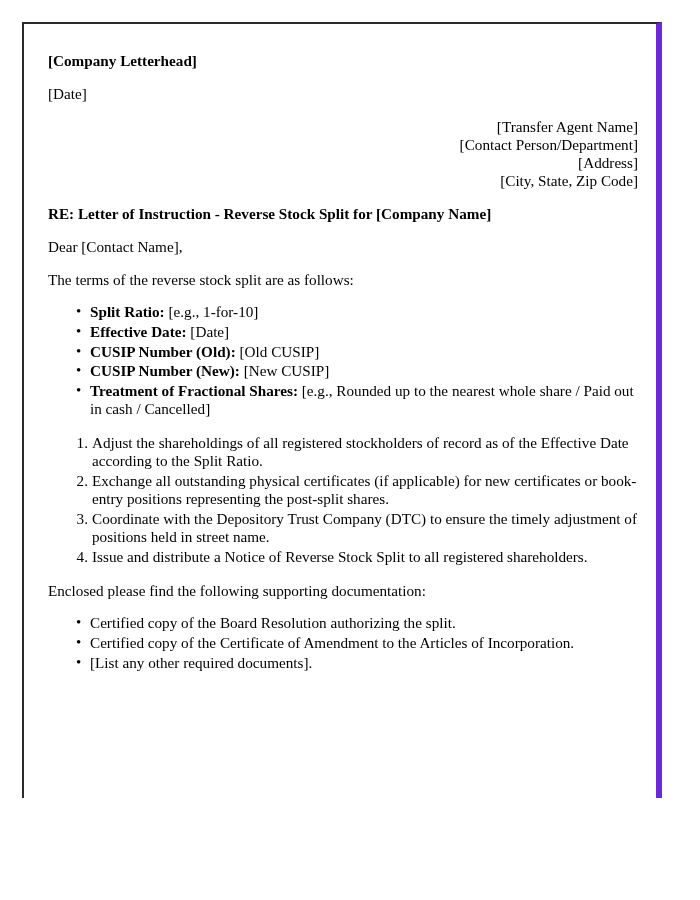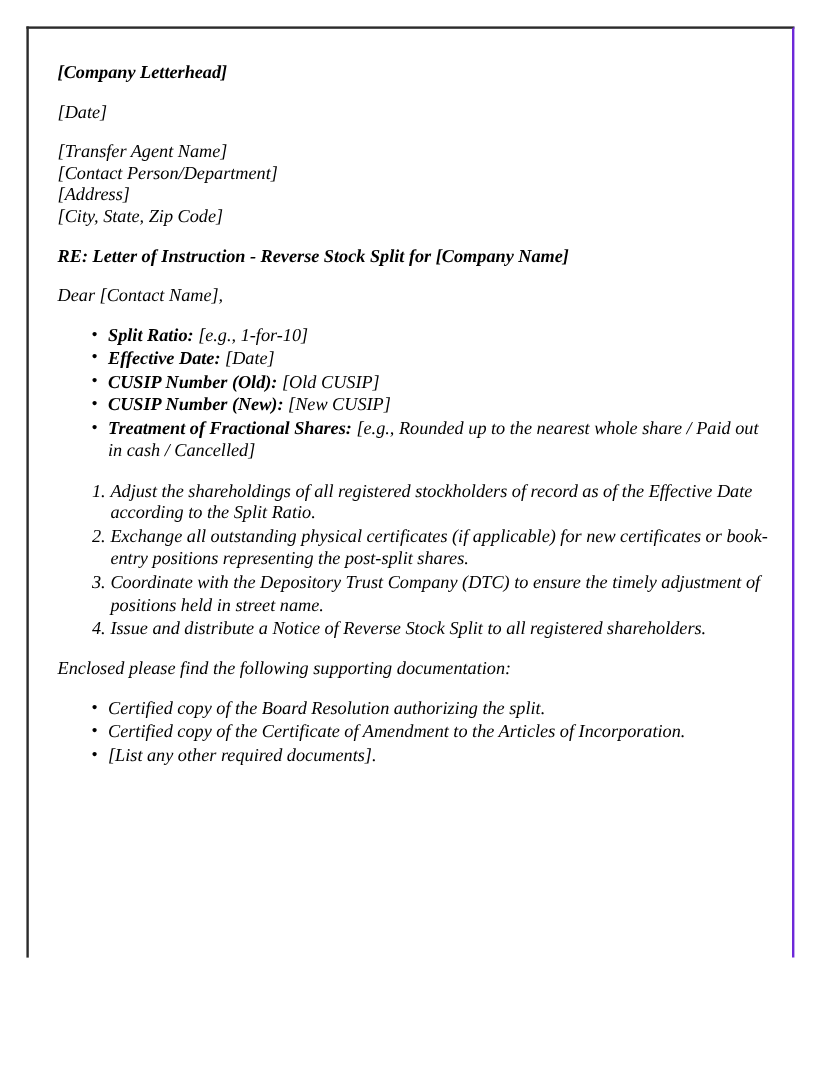--- a/index.html
+++ b/index.html
@@ -20,38 +20,38 @@
   
   #page-frame {
     position: absolute;
     left: 22px;
     top: 22px;
     width: 640px;
     height: 776px;
     box-sizing: border-box;
     border-left: 2px solid #2b2b2b;
     border-top: 2px solid #2b2b2b;
-    border-right: 2px solid #6d28d9;
+    border-right: 6px solid #6d28d9;
     border-bottom: none;
     background: #ffffff;
-    font-style: italic;
   }
 
   #letter-body {
     position: absolute;
     left: 24px;
     top: 28px;
     right: 18px;
     font-size: 15.2px;
     line-height: 1.18;
   }
 
   .line {
     margin: 0;
     white-space: pre-wrap;
+    text-align: right;
   }
 
   .para {
     margin: 0 0 15px 0;
   }
 
   .bold {
     font-weight: bold;
   }
 
@@ -125,20 +125,21 @@
       <p class="line">[Contact Person/Department]</p>
       <p class="line">[Address]</p>
       <p class="line">[City, State, Zip Code]</p>
     </div>
 
     <p class="heading">RE: Letter of Instruction - Reverse Stock Split for [Company Name]</p>
 
     <p class="para">Dear [Contact Name],</p>
 
 
+    <p class="para">The terms of the reverse stock split are as follows:</p>
 
     <ul class="doc-list" id="terms-list">
         <li><span class="bold">Split Ratio:</span><span> [e.g., 1-for-10]</span></li>
         <li><span class="bold">Effective Date:</span><span> [Date]</span></li>
         <li><span class="bold">CUSIP Number (Old):</span><span> [Old CUSIP]</span></li>
         <li><span class="bold">CUSIP Number (New):</span><span> [New CUSIP]</span></li>
         <li><span class="bold">Treatment of Fractional Shares:</span><span> [e.g., Rounded up to the nearest whole share / Paid out in cash / Cancelled]</span></li>
       </ul>
 
 

